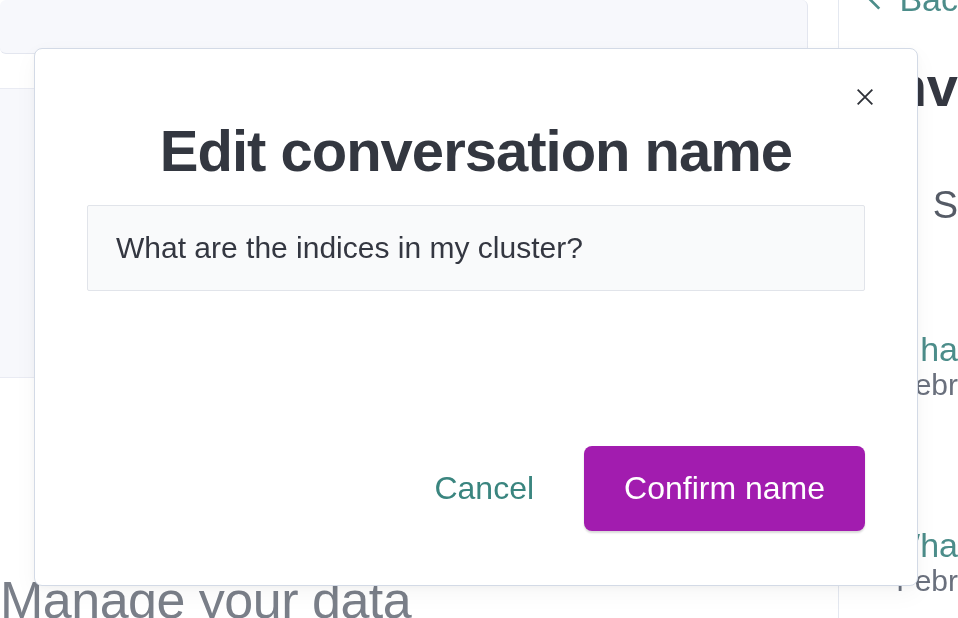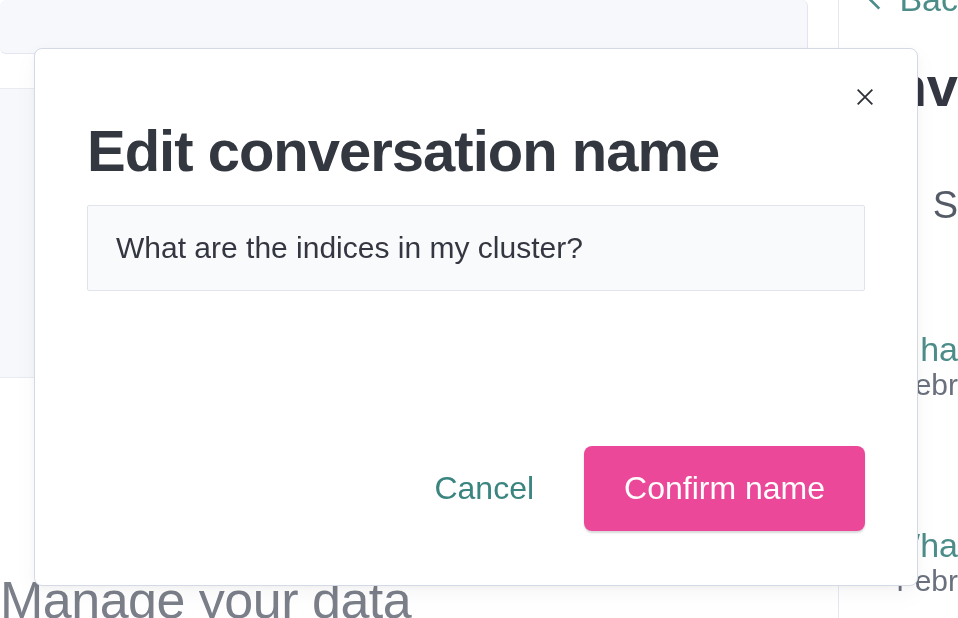--- a/index.html
+++ b/index.html
@@ -92,20 +92,21 @@
       background: transparent; border: none;
     }
     .modal-close svg { width: 22px; height: 22px; stroke: #2e3138; stroke-width: 2; }
     .modal-title {
       font-size: 58px;
       font-weight: 600;
       color: #333740;
       letter-spacing: -1px;
       margin-top: 62px;
       line-height: 1.1;
+      text-align: center;
     }
     .modal-desc {
       font-size: 30px;
       color: #343741;
       margin-top: 74px;
       font-weight: 400;
     }
     .name-input {
       width: 100%;
       margin-top: 22px;
@@ -128,21 +129,21 @@
     .btn-cancel {
       background: transparent; border: none;
       color: #3a857f;
       font-size: 32px;
       font-weight: 400;
       cursor: pointer;
       font-family: inherit;
       padding: 18px 10px;
     }
     .btn-confirm {
-      background: #ec4899;
+      background: #a21caf;
       color: #fff;
       border: none;
       font-size: 32px;
       font-weight: 400;
       padding: 24px 40px;
       border-radius: 8px;
       cursor: pointer;
       font-family: inherit;
       box-shadow: 0 2px 2px rgba(0,0,0,0.15);
     }

